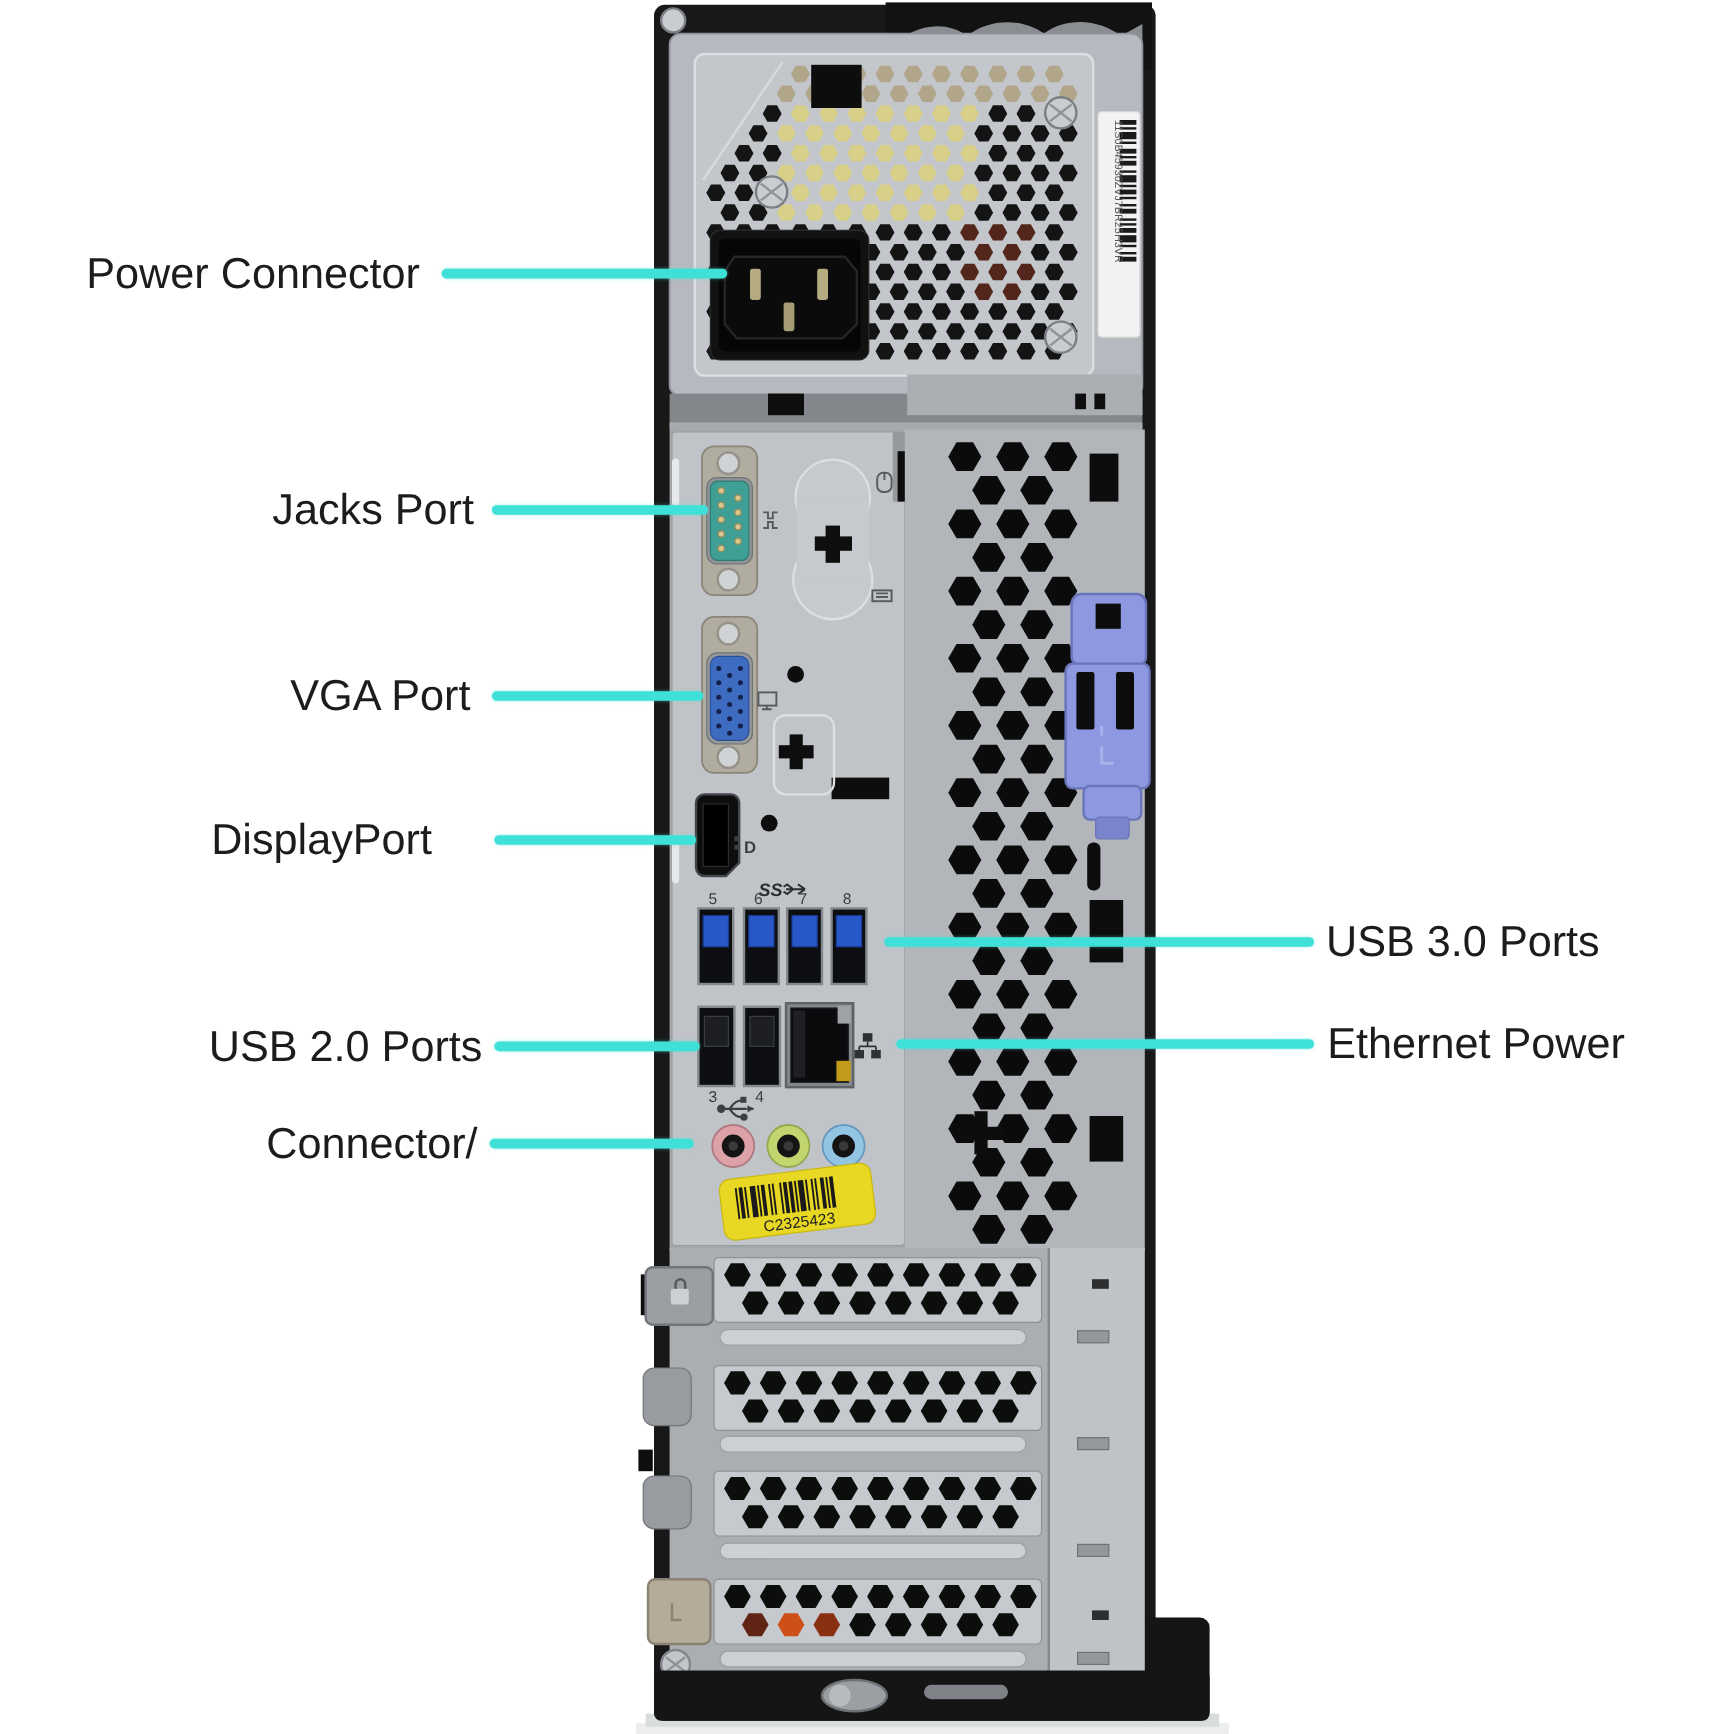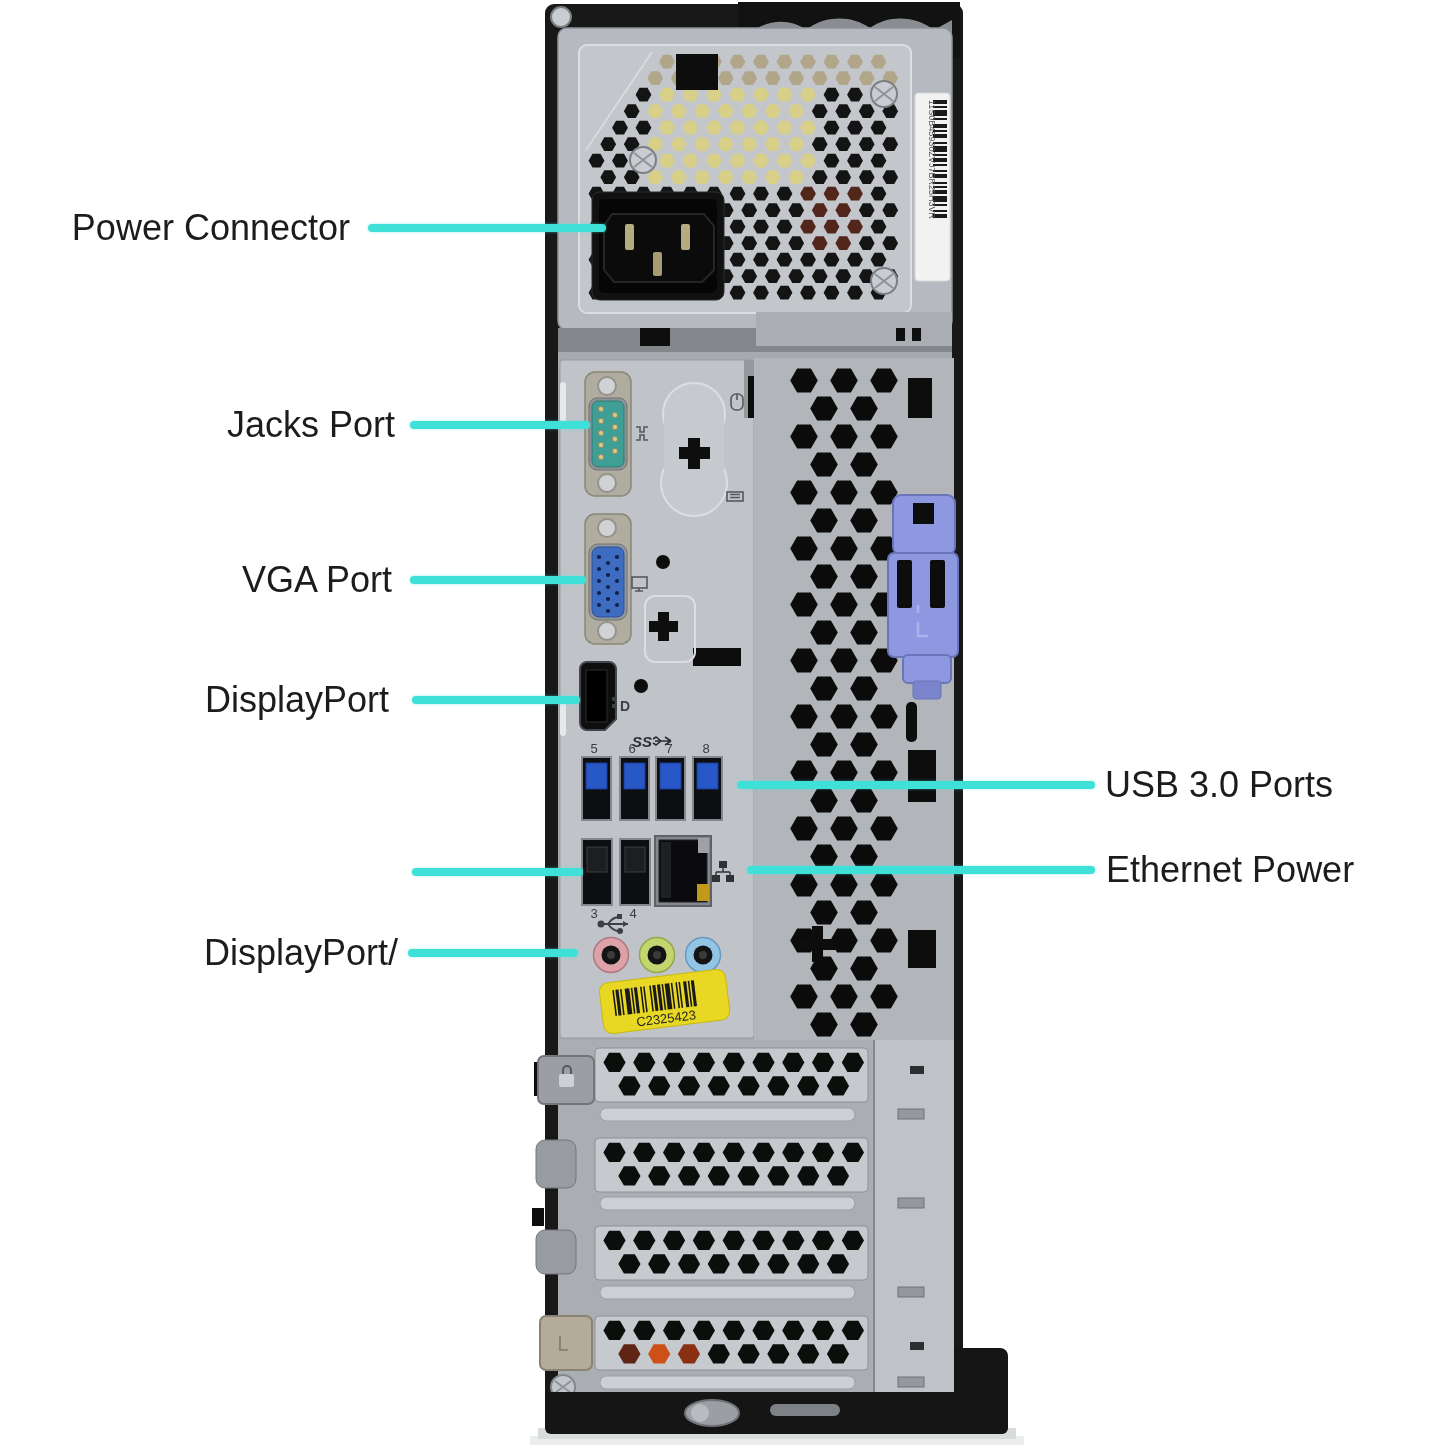--- a/index.html
+++ b/index.html
@@ -708,29 +708,30 @@
 
 <div class="callout right-anchored" style="right:1095px;top:205px;">Power Connector</div>
 <div class="callout-line" style="left:368px;top:224px;width:238px;"></div>
 
 <div class="callout right-anchored" style="right:1050px;top:402px;">Jacks Port</div>
 <div class="callout-line" style="left:410px;top:421px;width:180px;"></div>
 
 <div class="callout right-anchored" style="right:1053px;top:557px;">VGA Port</div>
 <div class="callout-line" style="left:410px;top:576px;width:176px;"></div>
 
-<div class="callout right-anchored" style="right:1056px;top:677px;">DisplayPort</div>
+<div class="callout right-anchored" style="right:1085px;top:677px;">DisplayPort</div>
 <div class="callout-line" style="left:412px;top:696px;width:168px;"></div>
 
 <div class="callout" style="left:1105px;top:762px;text-align:right;">USB 3.0 Ports</div>
 <div class="callout-line" style="left:737px;top:781px;width:358px;"></div>
 
+<div class="callout right-anchored" style="right:1043px;top:849px;">USB 2.0 Ports</div>
 <div class="callout-line" style="left:412px;top:868px;width:171px;"></div>
 
 <div class="callout" style="left:1106px;top:847px;">Ethernet Power</div>
 <div class="callout-line" style="left:747px;top:866px;width:348px;"></div>
 
 <div class="callout right-anchored two-line" style="right:1047px;top:928px;">
-  <span>DisplayPort/</span><br>
+  <span>Connector/</span><br>
 </div>
 <div class="callout-line" style="left:408px;top:949px;width:170px;"></div>
 
 </div>
 
 </body></html>

